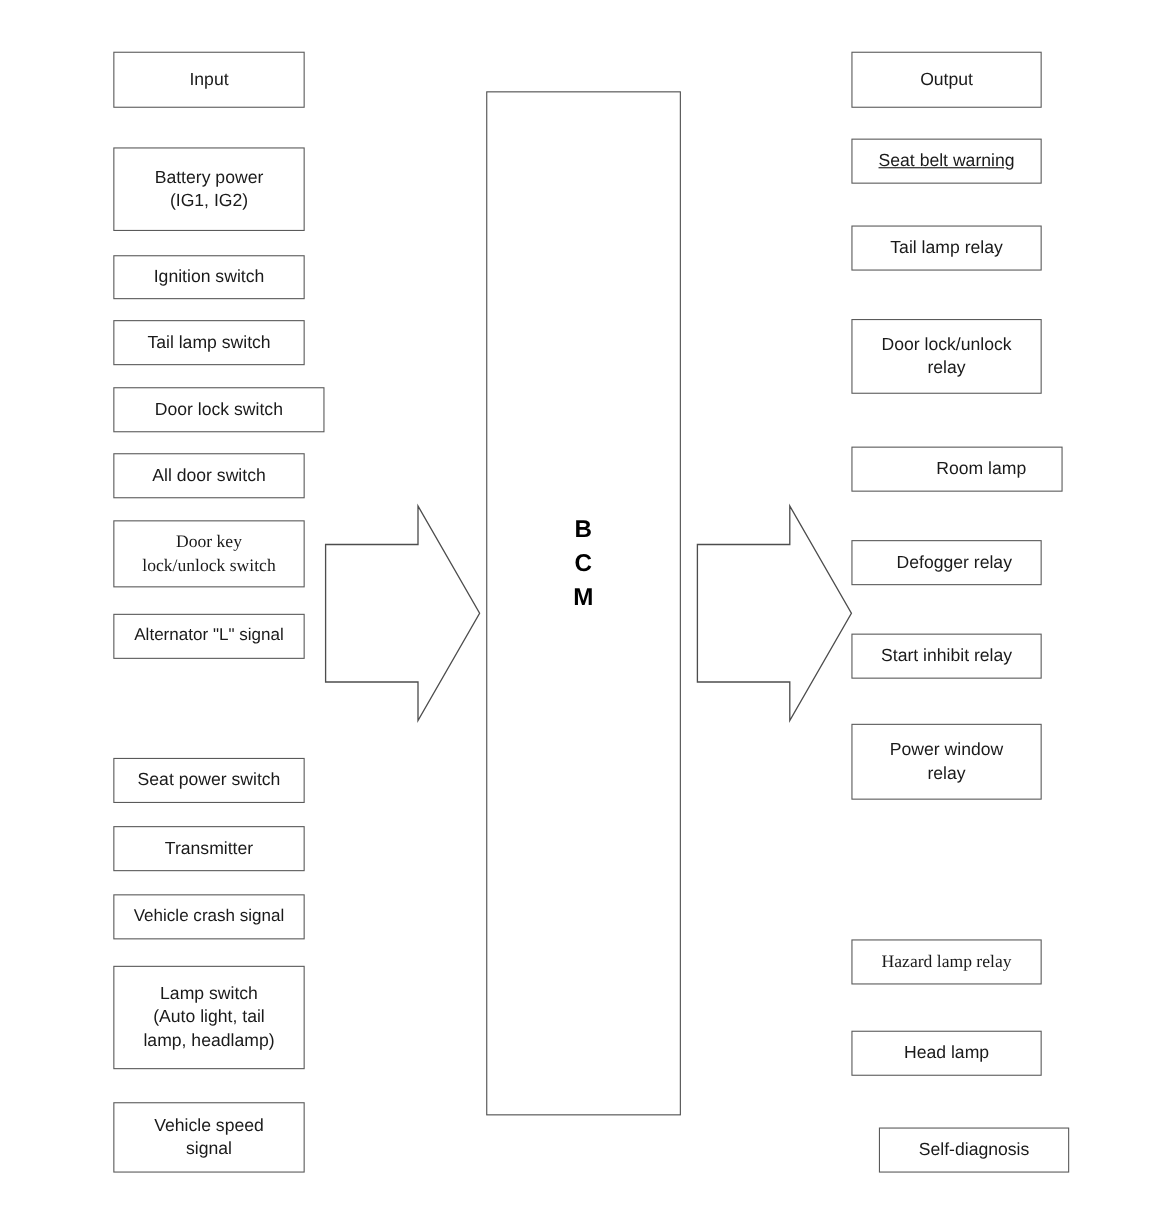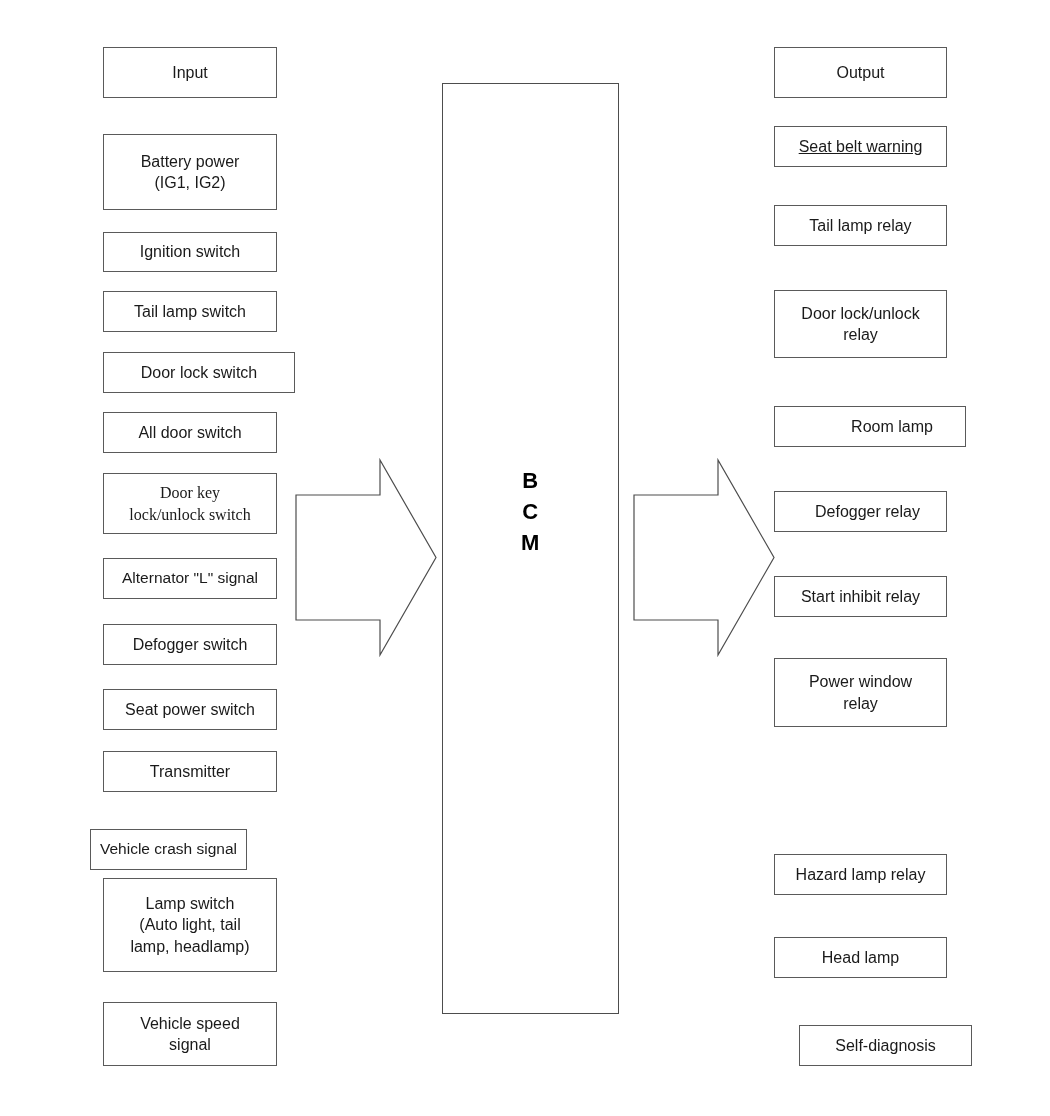--- a/index.html
+++ b/index.html
@@ -106,33 +106,30 @@
 
   <div class="node-box" style="left:103px; top:473px; width:174px; height:61px;font-family:Liberation Serif, serif;">
     <span class="label">Door key
 lock/unlock switch</span>
   </div>
 
   <div class="node-box tight" style="left:103px; top:558px; width:174px; height:41px;">
     <span class="label">Alternator "L" signal</span>
   </div>
 
-  <div class="node-box" style="left:103px; top:624px; width:174px; height:41px;">
-    <span class="label">Defogger switch</span>
-  </div>
 
   <div class="node-box" style="left:103px; top:689px; width:174px; height:41px;">
     <span class="label">Seat power switch</span>
   </div>
 
   <div class="node-box" style="left:103px; top:751px; width:174px; height:41px;">
     <span class="label">Transmitter</span>
   </div>
 
-  <div class="node-box tight" style="left:90px; top:813px; width:157px; height:41px;margin-top:16px;">
+  <div class="node-box tight" style="left:103px; top:813px; width:174px; height:41px;">
     <span class="label">Vehicle crash signal</span>
   </div>
 
   <div class="node-box" style="left:103px; top:878px; width:174px; height:94px;">
     <span class="label">Lamp switch
 (Auto light, tail
 lamp, headlamp)</span>
   </div>
 
   <div class="node-box" style="left:103px; top:1002px; width:174px; height:64px;">
@@ -181,21 +178,21 @@
   <div class="node-box" style="left:774px; top:576px; width:173px; height:41px;">
     <span class="label">Start inhibit relay</span>
   </div>
 
   <div class="node-box" style="left:774px; top:658px; width:173px; height:69px;">
     <span class="label">Power window
 relay</span>
   </div>
 
 
-  <div class="node-box" style="left:774px; top:854px; width:173px; height:41px;">
+  <div class="node-box" style="left:774px; top:854px; width:173px; height:41px;font-family:Liberation Serif, serif;">
     <span class="label">Hazard lamp relay</span>
   </div>
 
   <div class="node-box" style="left:774px; top:937px; width:173px; height:41px;">
     <span class="label">Head lamp</span>
   </div>
 
   <div class="node-box" style="left:774px; top:1025px; width:173px; height:41px;margin-left:25px;">
     <span class="label">Self-diagnosis</span>
   </div>

